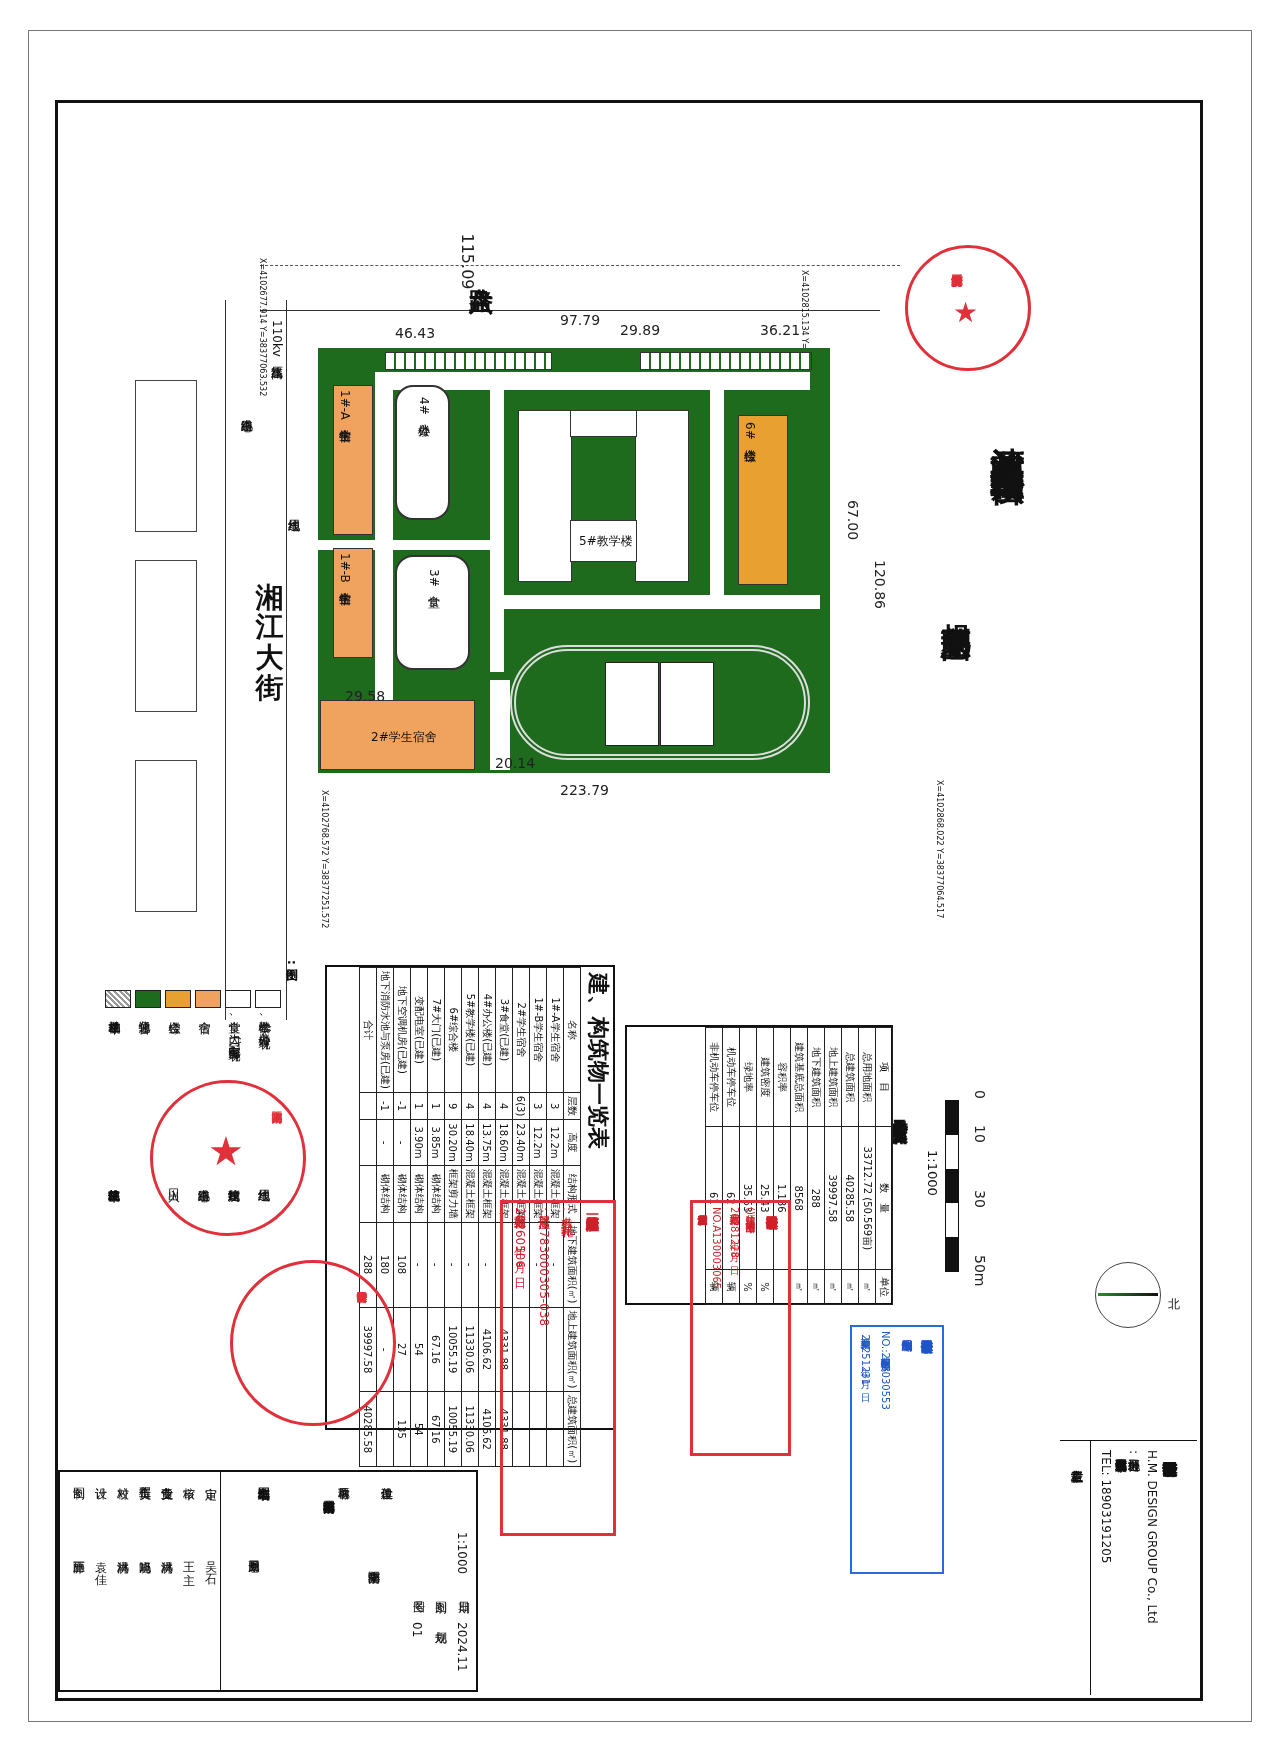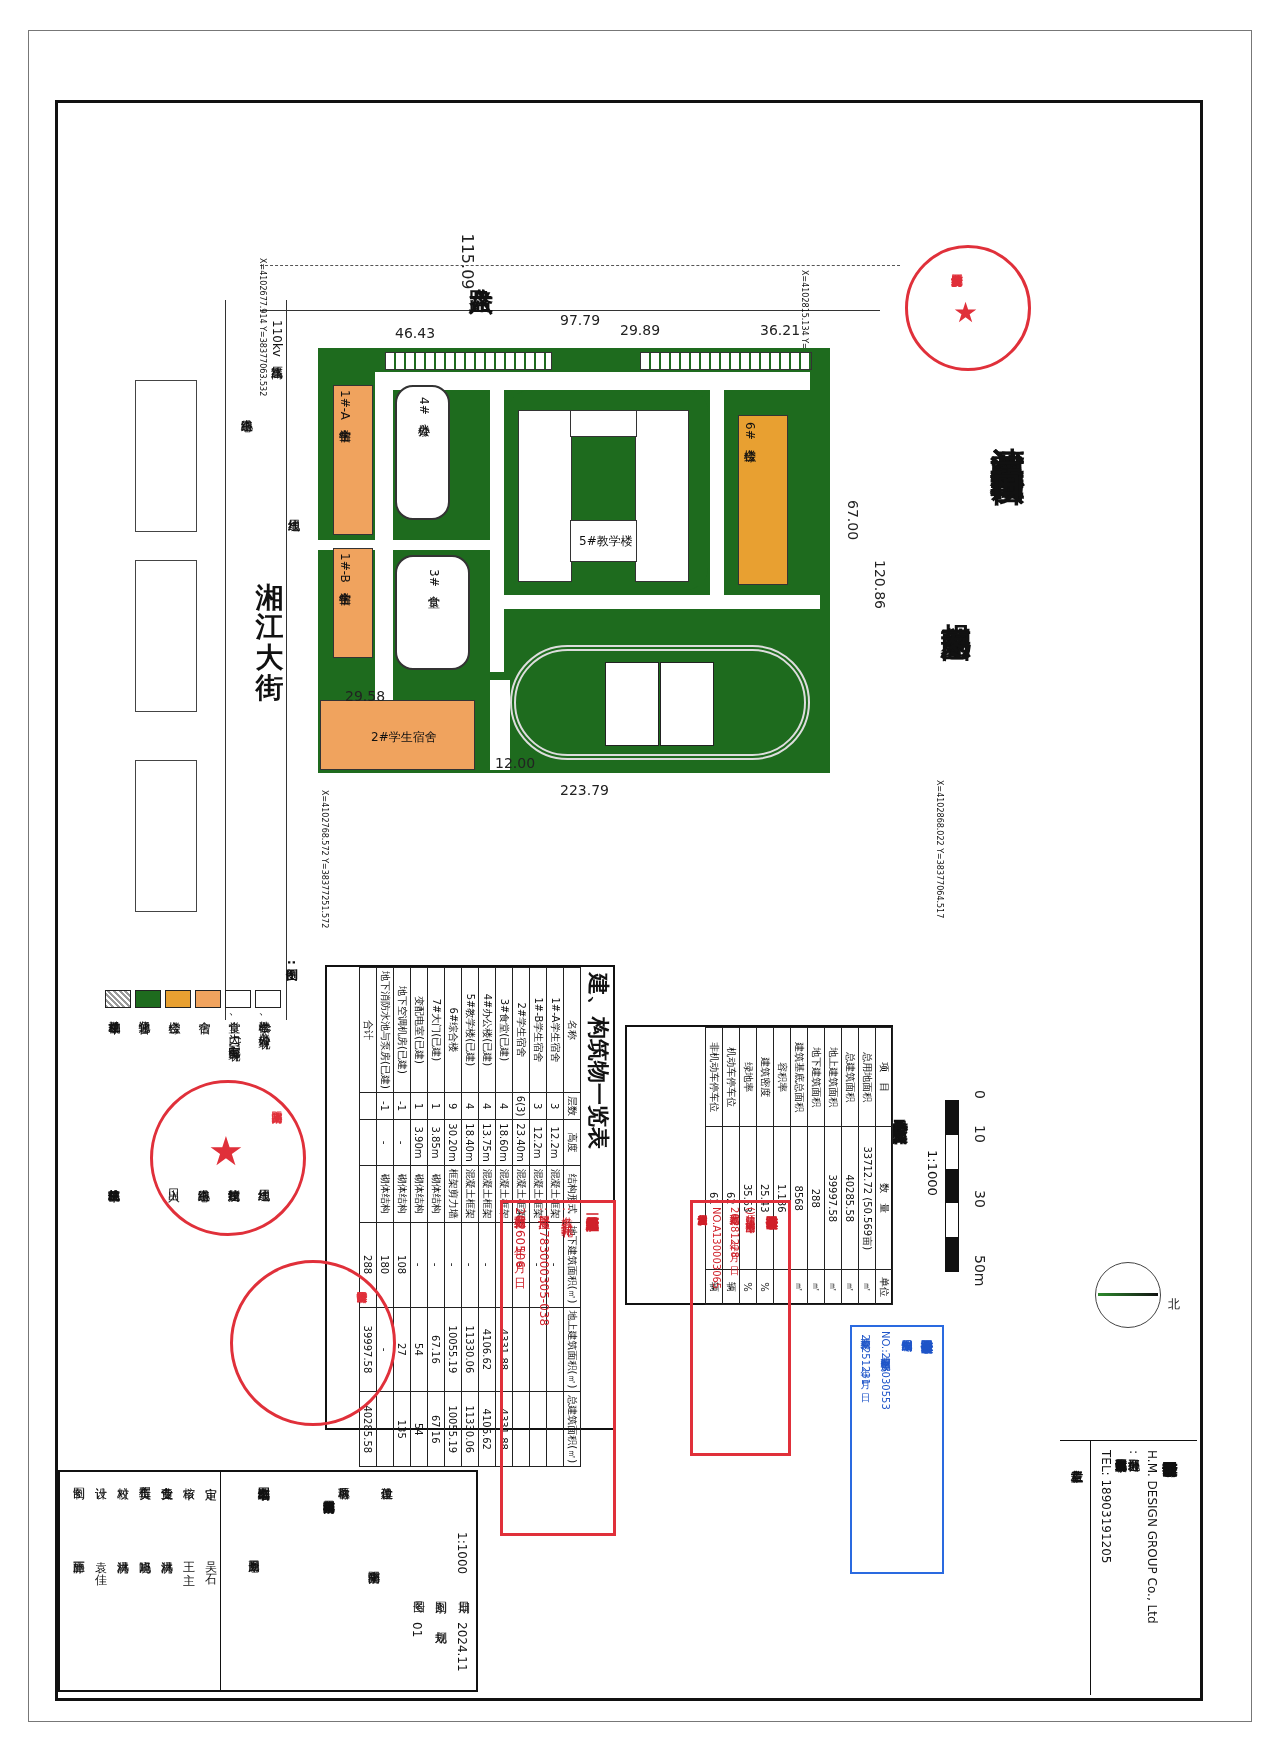--- a/index.html
+++ b/index.html
@@ -102,21 +102,21 @@
 <div class="abs" style="left:605px;top:662px;width:52px;height:82px;border:1.5px solid #222;background:#fff;"></div>
 <div class="abs" style="left:660px;top:662px;width:52px;height:82px;border:1.5px solid #222;background:#fff;"></div>
 
 <div class="abs dim" style="left:560px;top:312px;">97.79</div>
 <div class="abs dim" style="left:620px;top:322px;">29.89</div>
 <div class="abs dim" style="left:760px;top:322px;">36.21</div>
 <div class="abs dim" style="left:395px;top:325px;">46.43</div>
 <div class="abs dim vr" style="left:845px;top:500px;">67.00</div>
 <div class="abs dim vr" style="left:872px;top:560px;">120.86</div>
 <div class="abs dim" style="left:560px;top:782px;">223.79</div>
-<div class="abs dim" style="left:495px;top:755px;">12.00</div>
+<div class="abs dim" style="left:495px;top:755px;">20.14</div>
 <div class="abs dim" style="left:345px;top:688px;">29.58</div>
 
 <div class="abs stamp-red" style="left:905px;top:245px;width:120px;height:120px;">
   <div class="vr" style="position:absolute;left:40px;top:18px;font-size:11px;font-weight:bold;">河北清河经济开发区管委会</div>
   <div style="position:absolute;left:45px;top:48px;font-size:28px;">★</div>
 </div>
 
 <div class="abs" style="left:945px;top:1100px;width:12px;height:170px;background:repeating-linear-gradient(180deg,#111 0 34px,#fff 34px 68px);border:1.5px solid #111;"></div>
 <div class="abs vr dim" style="left:972px;top:1090px;">0</div>
 <div class="abs vr dim" style="left:972px;top:1125px;">10</div>

